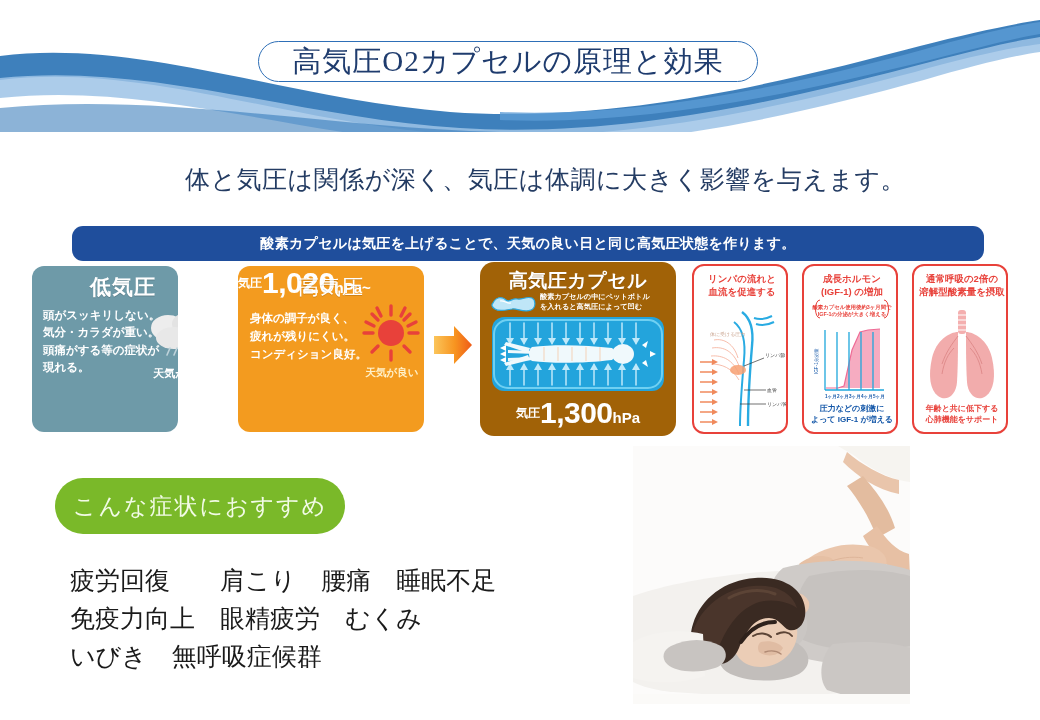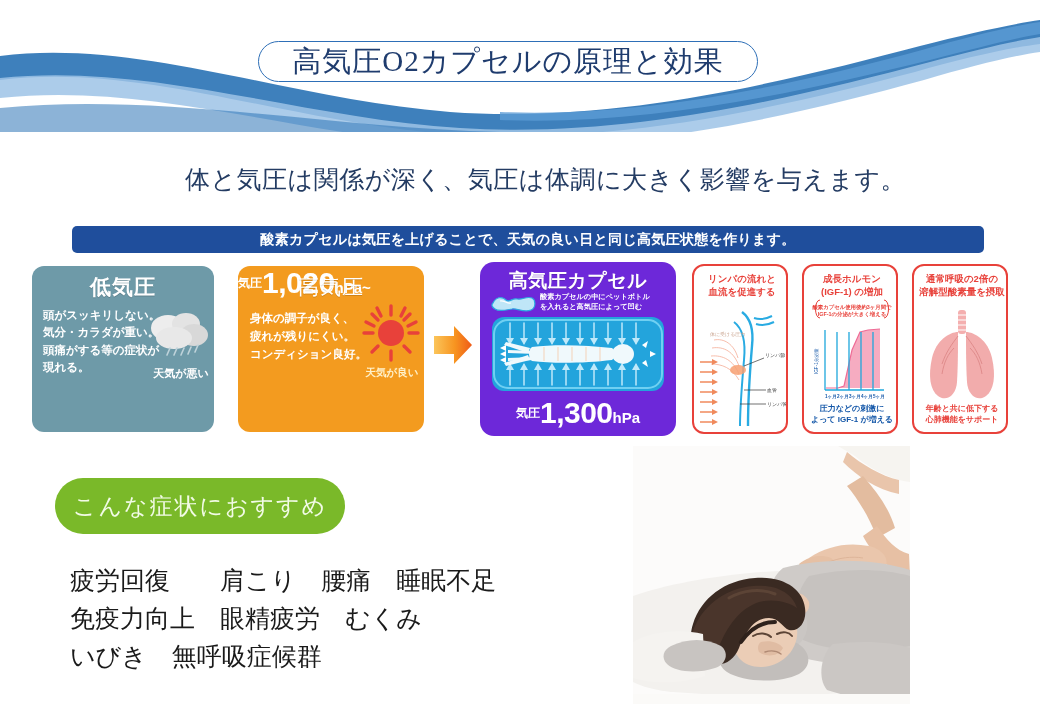--- a/index.html
+++ b/index.html
@@ -30,34 +30,34 @@
 
   
   .subtitle{
     position:absolute;left:185px;top:163px;width:760px;
     font-family:"Liberation Serif","DejaVu Serif",serif;
     font-size:25px;color:#243C63;white-space:nowrap;letter-spacing:.5px;
   }
 
   
   .banner{
-    position:absolute;left:72px;top:226px;width:912px;height:27px;
-    background:#1F4E9C;border-radius:5px;
+    position:absolute;left:72px;top:226px;width:912px;height:35px;
+    background:#1F4E9C;border-radius:11px;
     display:flex;align-items:center;justify-content:center;
   }
   .banner-text{color:#fff;font-size:14px;font-weight:bold;letter-spacing:.3px;white-space:nowrap;}
 
   
   .cards{position:absolute;left:0;top:266px;width:1040px;height:175px;}
 
   .card{position:absolute;box-sizing:border-box;overflow:hidden;}
 
   
   .card-low{
-    left:32px;top:0;width:182px;height:166px;
+    left:32px;top:0;width:146px;height:166px;
     background:#6E9AA8;border-radius:12px;color:#fff;
   }
   .card-low .ctitle{
     position:absolute;left:0;top:7px;width:182px;text-align:center;
     font-size:21px;font-weight:bold;letter-spacing:1px;
     text-shadow:0 1px 0 rgba(0,0,0,.18);
   }
   .card-low .cbody{
     position:absolute;left:11px;top:41px;width:122px;
     font-size:11.5px;line-height:1.5;font-weight:bold;
@@ -92,21 +92,21 @@
     position:absolute;left:124px;top:100px;width:60px;text-align:center;
     font-size:10.5px;font-weight:bold;color:#FFF1C9;
   }
 
   
   .arrow-wrap{position:absolute;left:432px;top:55px;width:42px;height:48px;}
 
   
   .card-capsule{
     left:480px;top:-4px;width:196px;height:174px;
-    background:#6d28d9;border-radius:14px;color:#fff;
+    background:#a16207;border-radius:14px;color:#fff;
   }
   .card-capsule .ctitle{
     position:absolute;left:0;top:6px;width:196px;text-align:center;
     font-size:19px;font-weight:bold;letter-spacing:.5px;
     text-shadow:0 1px 0 rgba(0,0,0,.15);
   }
   .capsule-note{
     position:absolute;left:60px;top:30px;width:130px;
     font-size:7.2px;line-height:1.35;font-weight:bold;
   }

